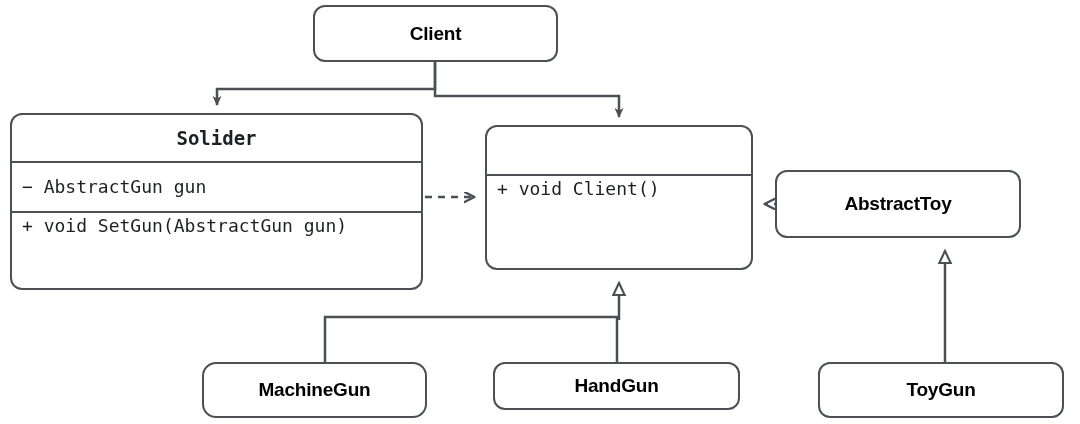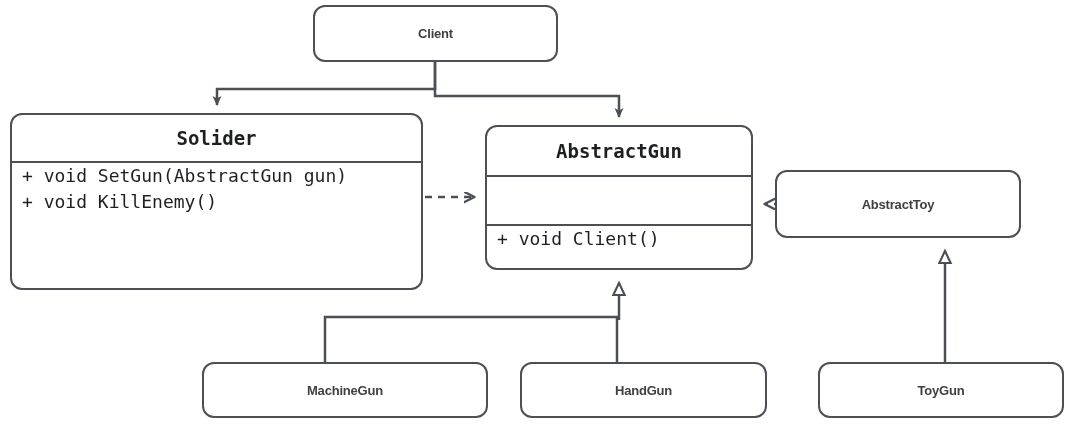--- a/index.html
+++ b/index.html
@@ -33,22 +33,22 @@
     z-index: 2;
   }
   .simple-box {
     display: flex;
     align-items: center;
     justify-content: center;
   }
   .simple-title {
     font-family: "Liberation Sans", sans-serif;
     font-weight: bold;
-    font-size: 13px;
-    color: #404040;
+    font-size: 19px;
+    color: #000000;
     letter-spacing: -0.2px;
   }
   .class-box {
     display: flex;
     flex-direction: column;
   }
   .compartment-title {
     font-family: "DejaVu Sans Mono", monospace;
     font-weight: bold;
     font-size: 19px;
@@ -127,43 +127,44 @@
       <path d="M945,362 L945,251" fill="none" stroke="#4c5054" stroke-width="2.5" stroke-linecap="butt" marker-end="url(#hollow-triangle)"></path>
     </g>
   </svg>
 
   <div class="uml-box simple-box" id="box-client" style="left: 313px; top: 5px; width: 245px; height: 57px; border-color: rgb(76, 80, 84);">
     <span class="simple-title">Client</span>
   </div>
 
   <div class="uml-box class-box" id="box-solider" style="left: 10px; top: 113px; width: 413px; height: 177px; border-color: rgb(76, 80, 84);">
     <div class="compartment-title" id="solider-title" style="height: 46px; border-bottom-color: rgb(76, 80, 84);">Solider</div>
+    <div class="compartment" id="solider-attributes" style="height: 48px; border-bottom-color: rgb(76, 80, 84);">
+      <div class="member-line">− AbstractGun gun</div>
+    </div>
     <div class="compartment last" id="solider-methods" style="border-bottom-color: rgb(76, 80, 84); justify-content: flex-end;">
       <div class="member-line">+ void SetGun(AbstractGun gun)</div>
-      <div class="member-line">+ void KillEnemy()</div>
     </div>
   </div>
 
   <div class="uml-box class-box" id="box-abstractgun" style="left: 485px; top: 125px; width: 268px; height: 145px; border-color: rgb(76, 80, 84);">
-    <div class="compartment-title" id="abstractgun-title" style="height: 48px; border-bottom-color: rgb(76, 80, 84);">AbstractGun</div>
     <div class="compartment empty-compartment" id="abstractgun-attributes" style="height: 47px; border-bottom-color: rgb(76, 80, 84);"></div>
     <div class="compartment last" id="abstractgun-methods" style="border-bottom-color: rgb(76, 80, 84);">
       <div class="member-line">+ void Client()</div>
     </div>
   </div>
 
   <div class="uml-box simple-box" id="box-abstracttoy" style="left: 775px; top: 170px; width: 246px; height: 68px; border-color: rgb(76, 80, 84);">
     <span class="simple-title">AbstractToy</span>
   </div>
 
-  <div class="uml-box simple-box" id="box-machinegun" style="left: 202px; top: 362px; width: 286px; height: 56px; border-color: rgb(76, 80, 84);">
+  <div class="uml-box simple-box" id="box-machinegun" style="left: 202px; top: 362px; width: 225px; height: 56px; border-color: rgb(76, 80, 84); border-radius: 14px;">
     <span class="simple-title">MachineGun</span>
   </div>
 
-  <div class="uml-box simple-box" id="box-handgun" style="left: 493px; top: 362px; width: 247px; height: 56px; border-color: rgb(76, 80, 84); margin-left: 27px;">
+  <div class="uml-box simple-box" id="box-handgun" style="left: 493px; top: 362px; width: 247px; height: 48px; border-color: rgb(76, 80, 84);">
     <span class="simple-title">HandGun</span>
   </div>
 
   <div class="uml-box simple-box" id="box-toygun" style="left: 818px; top: 362px; width: 246px; height: 56px; border-color: rgb(76, 80, 84);">
     <span class="simple-title">ToyGun</span>
   </div>
 
 </div>
 
 </body></html>

